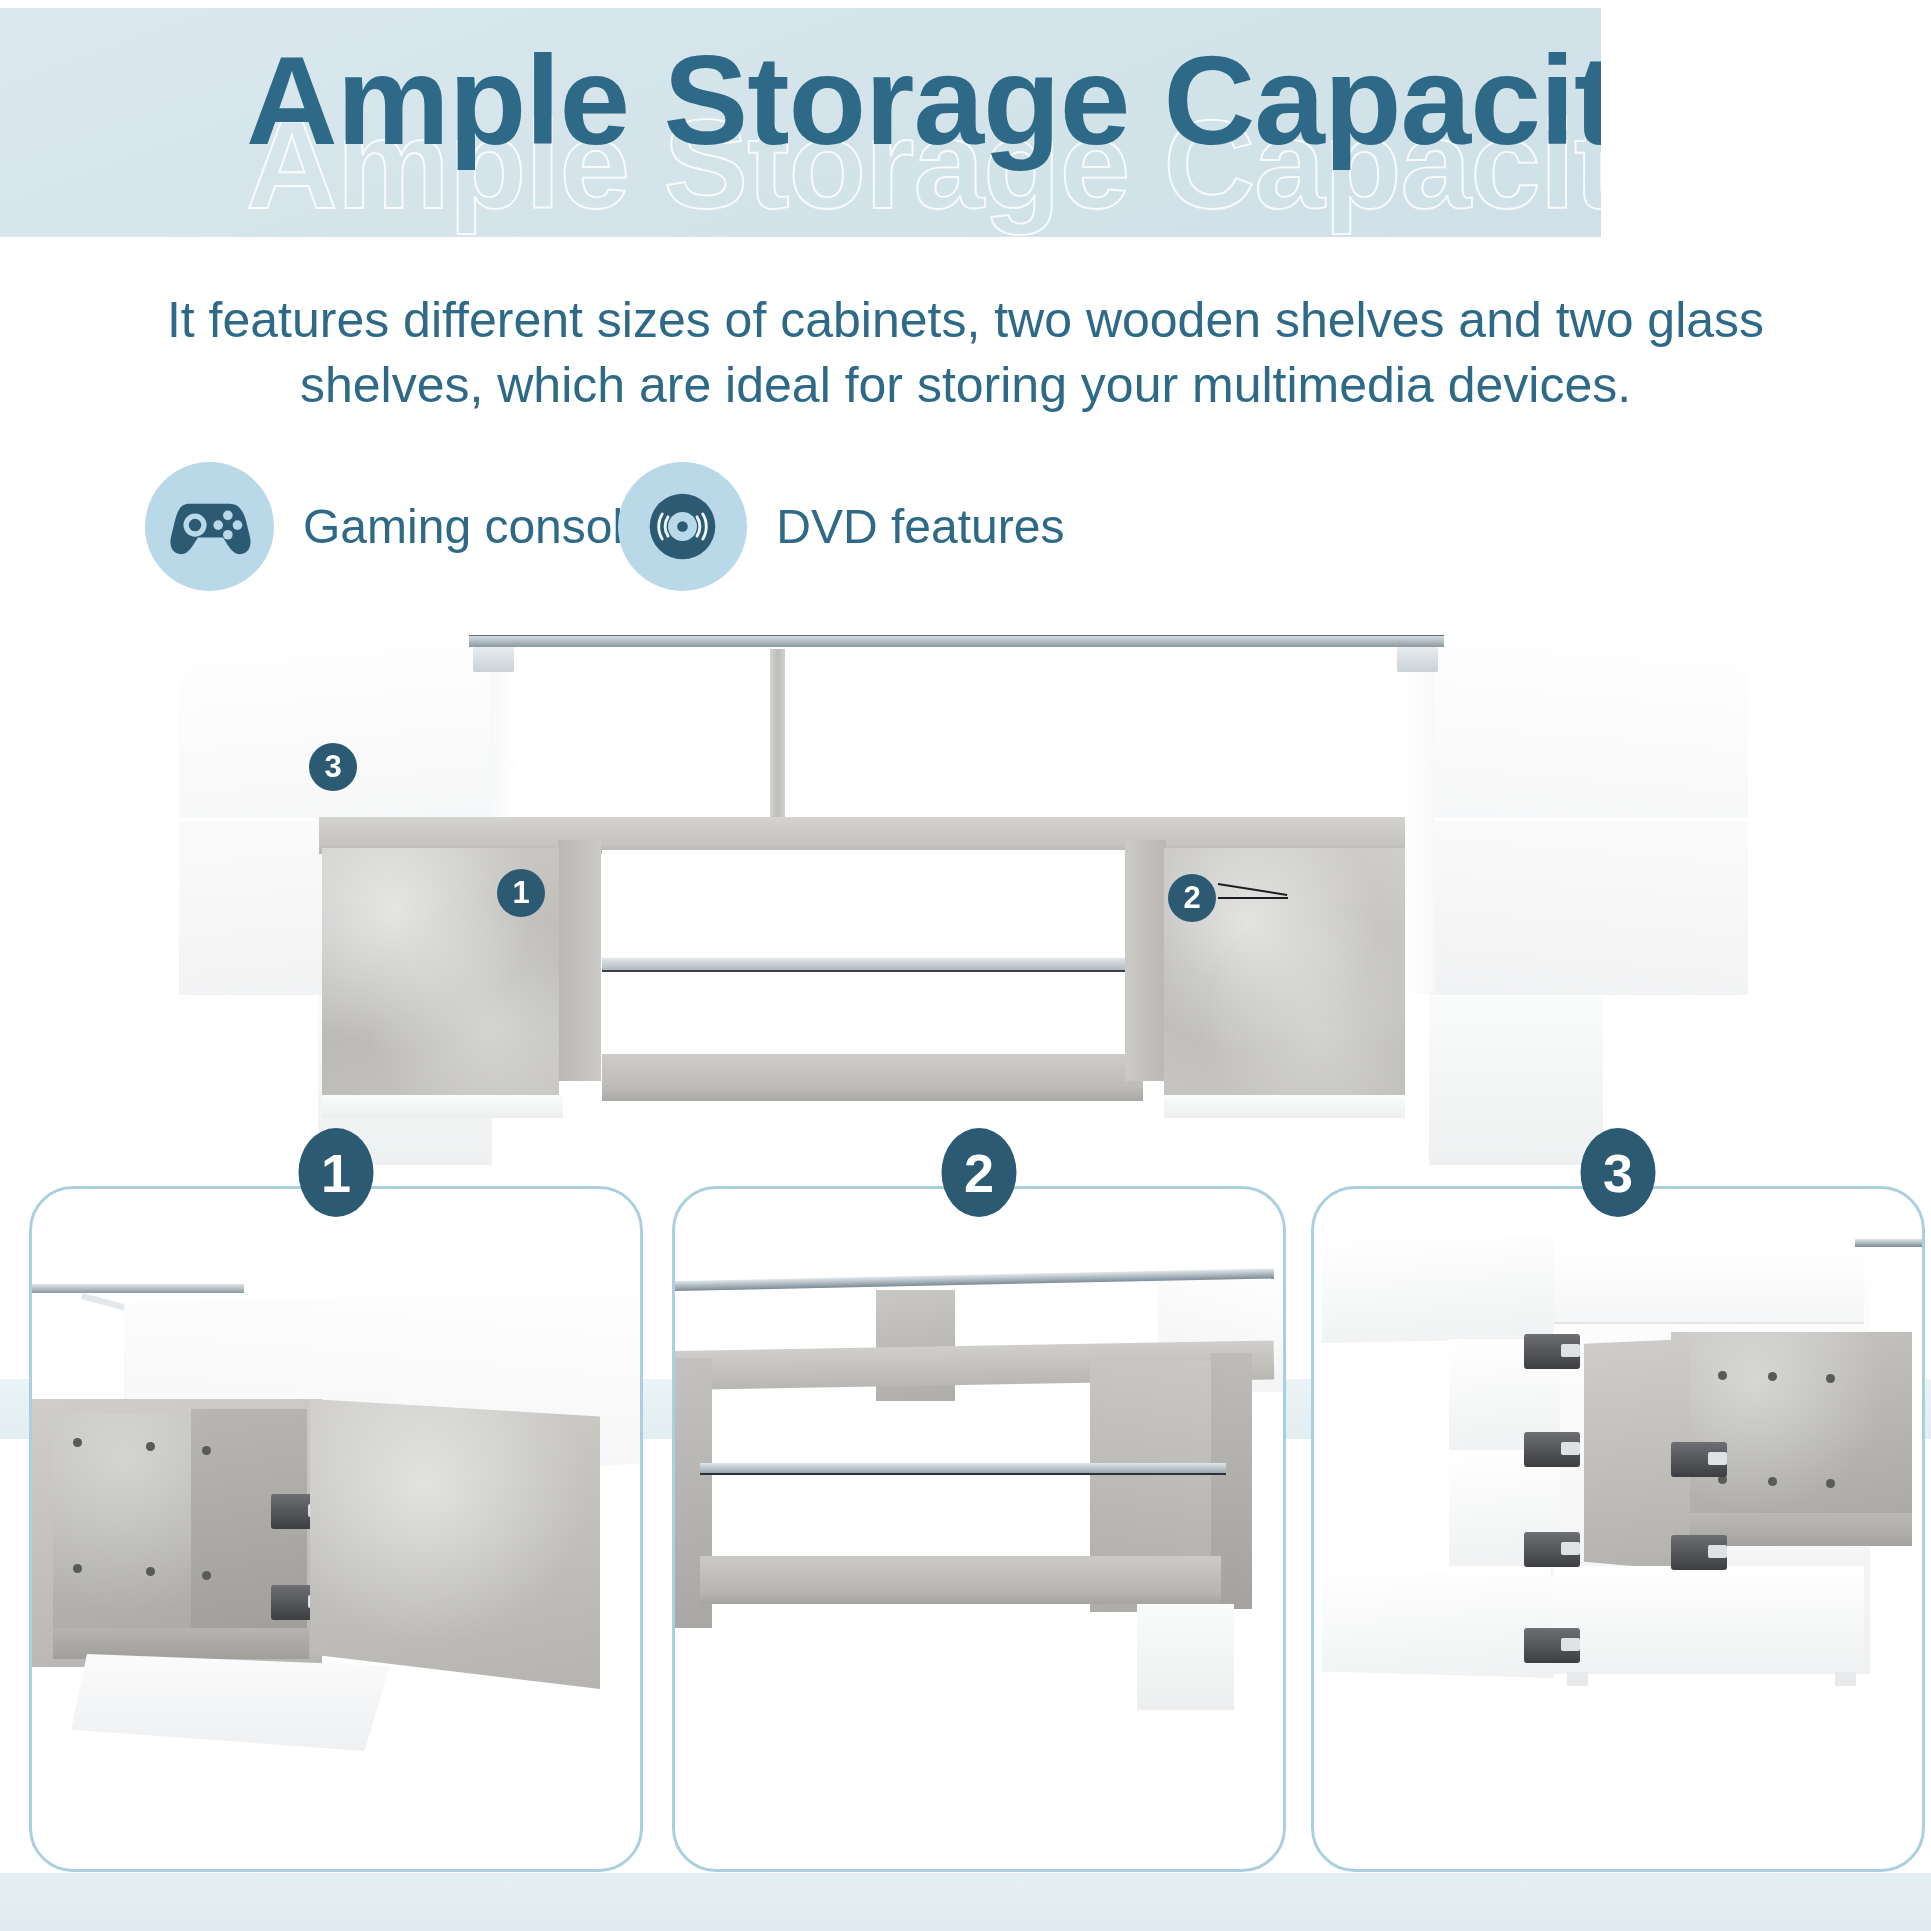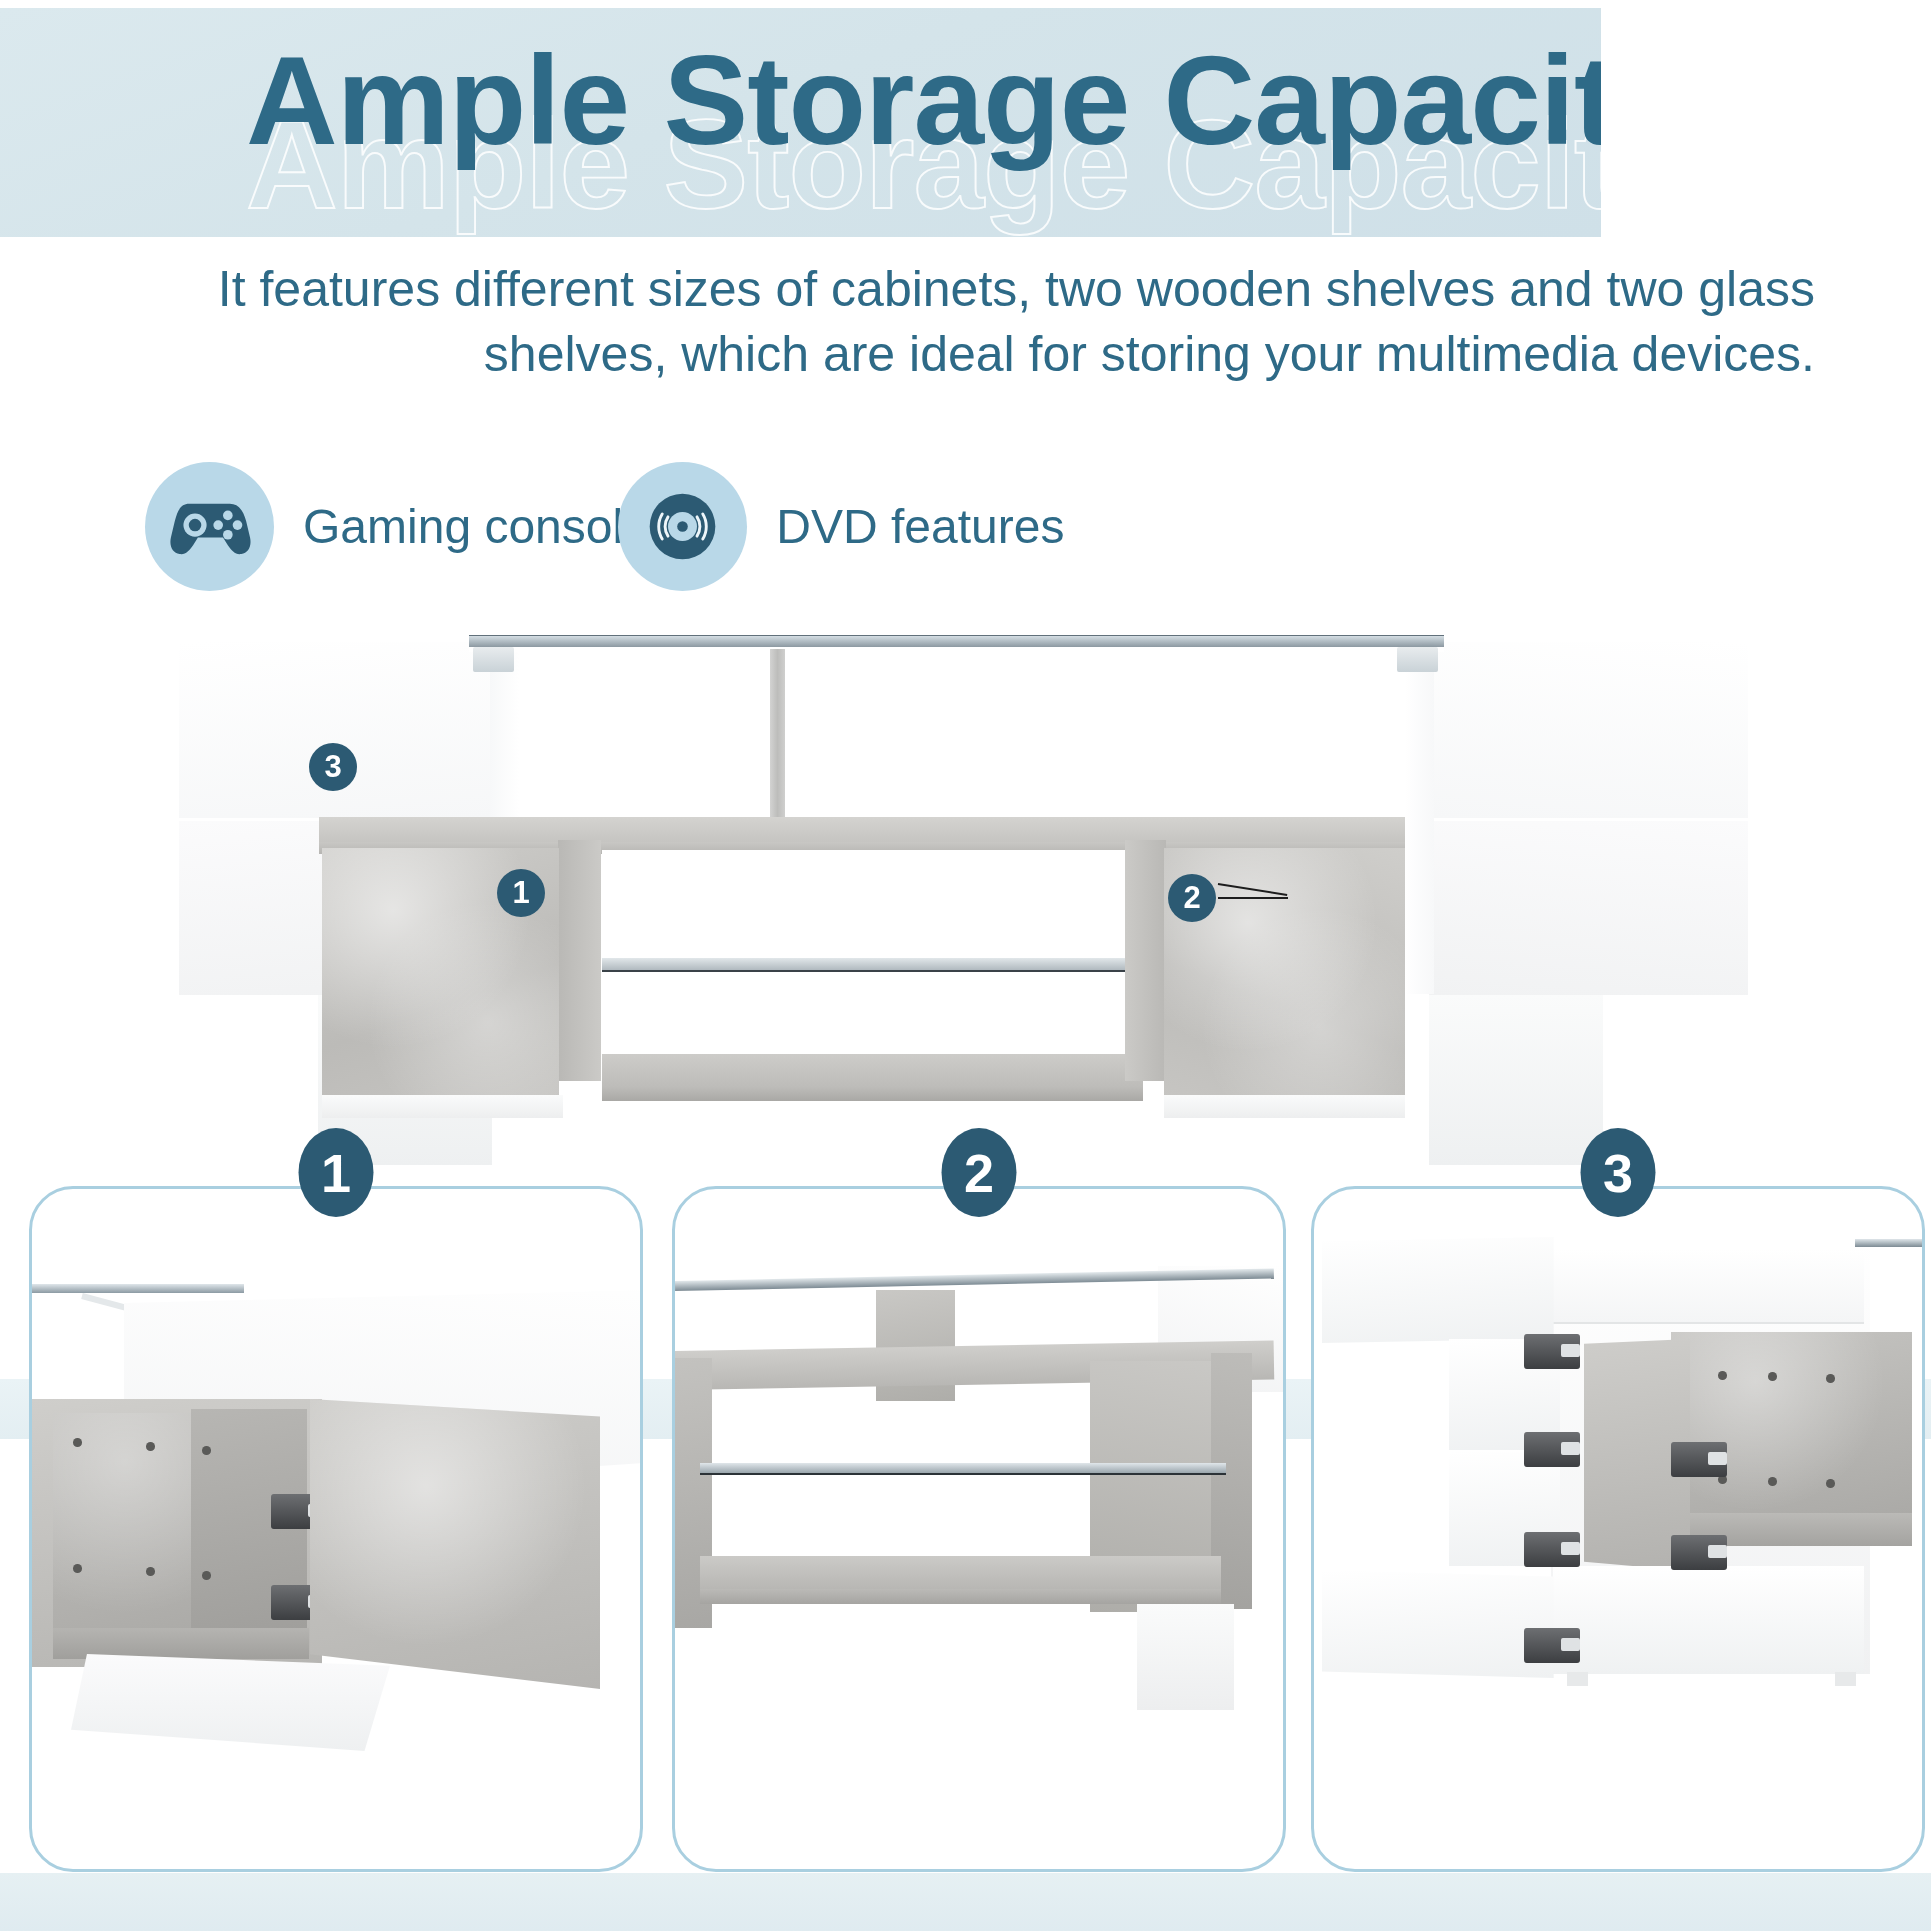--- a/index.html
+++ b/index.html
@@ -38,22 +38,22 @@
     color:transparent;
     -webkit-text-stroke:1.9px rgba(255,255,255,0.85);
     line-height:1.0;
     white-space:nowrap;
     z-index:2;
   }
 
   
   .subtitle{
     position:absolute; left:50%; transform:translateX(-50%);
-    top:257px; width:1699px;
-    text-align:right;
+    top:288px; width:1699px;
+    text-align:center;
     font-size:50px; line-height:1.30;
     color:#2e6a87;
   }
 
   
   .features{
     position:absolute; left:145px; top:462px;
     width:1661px; height:145px;
     display:flex; align-items:flex-start;
   }

